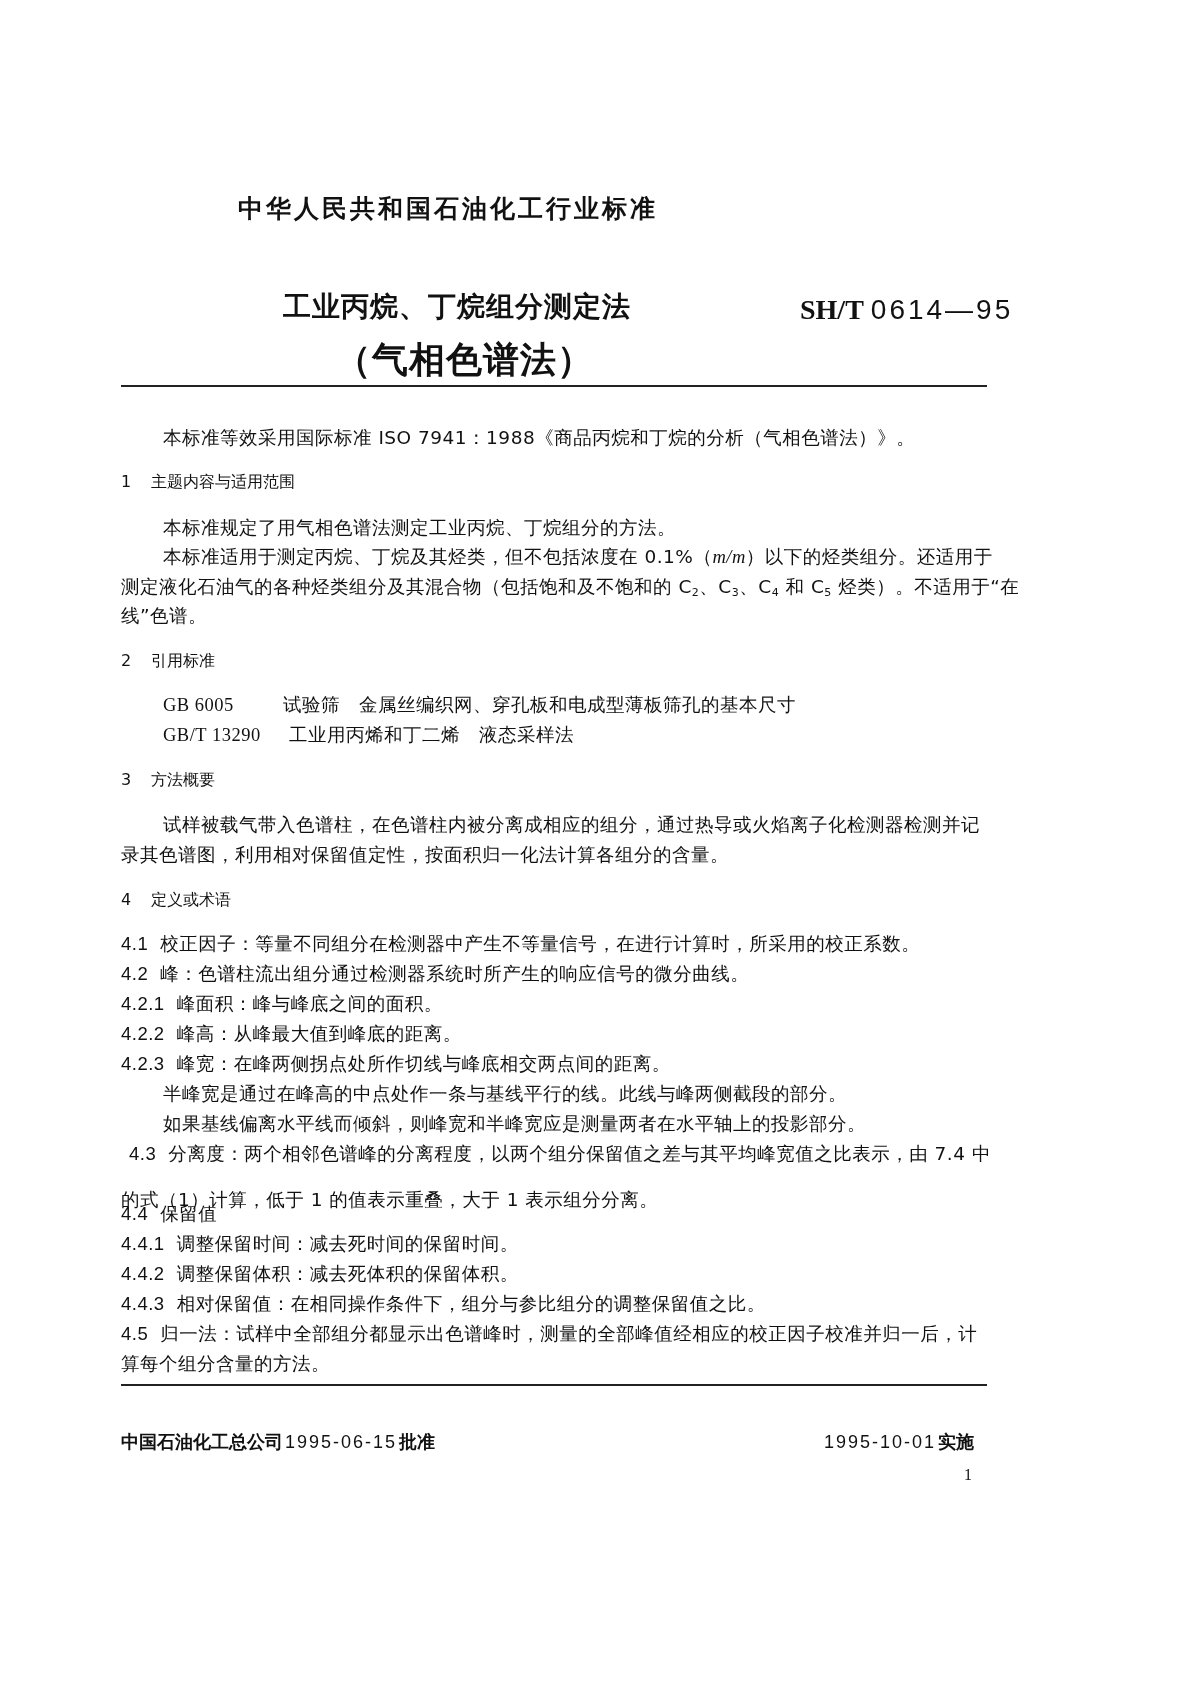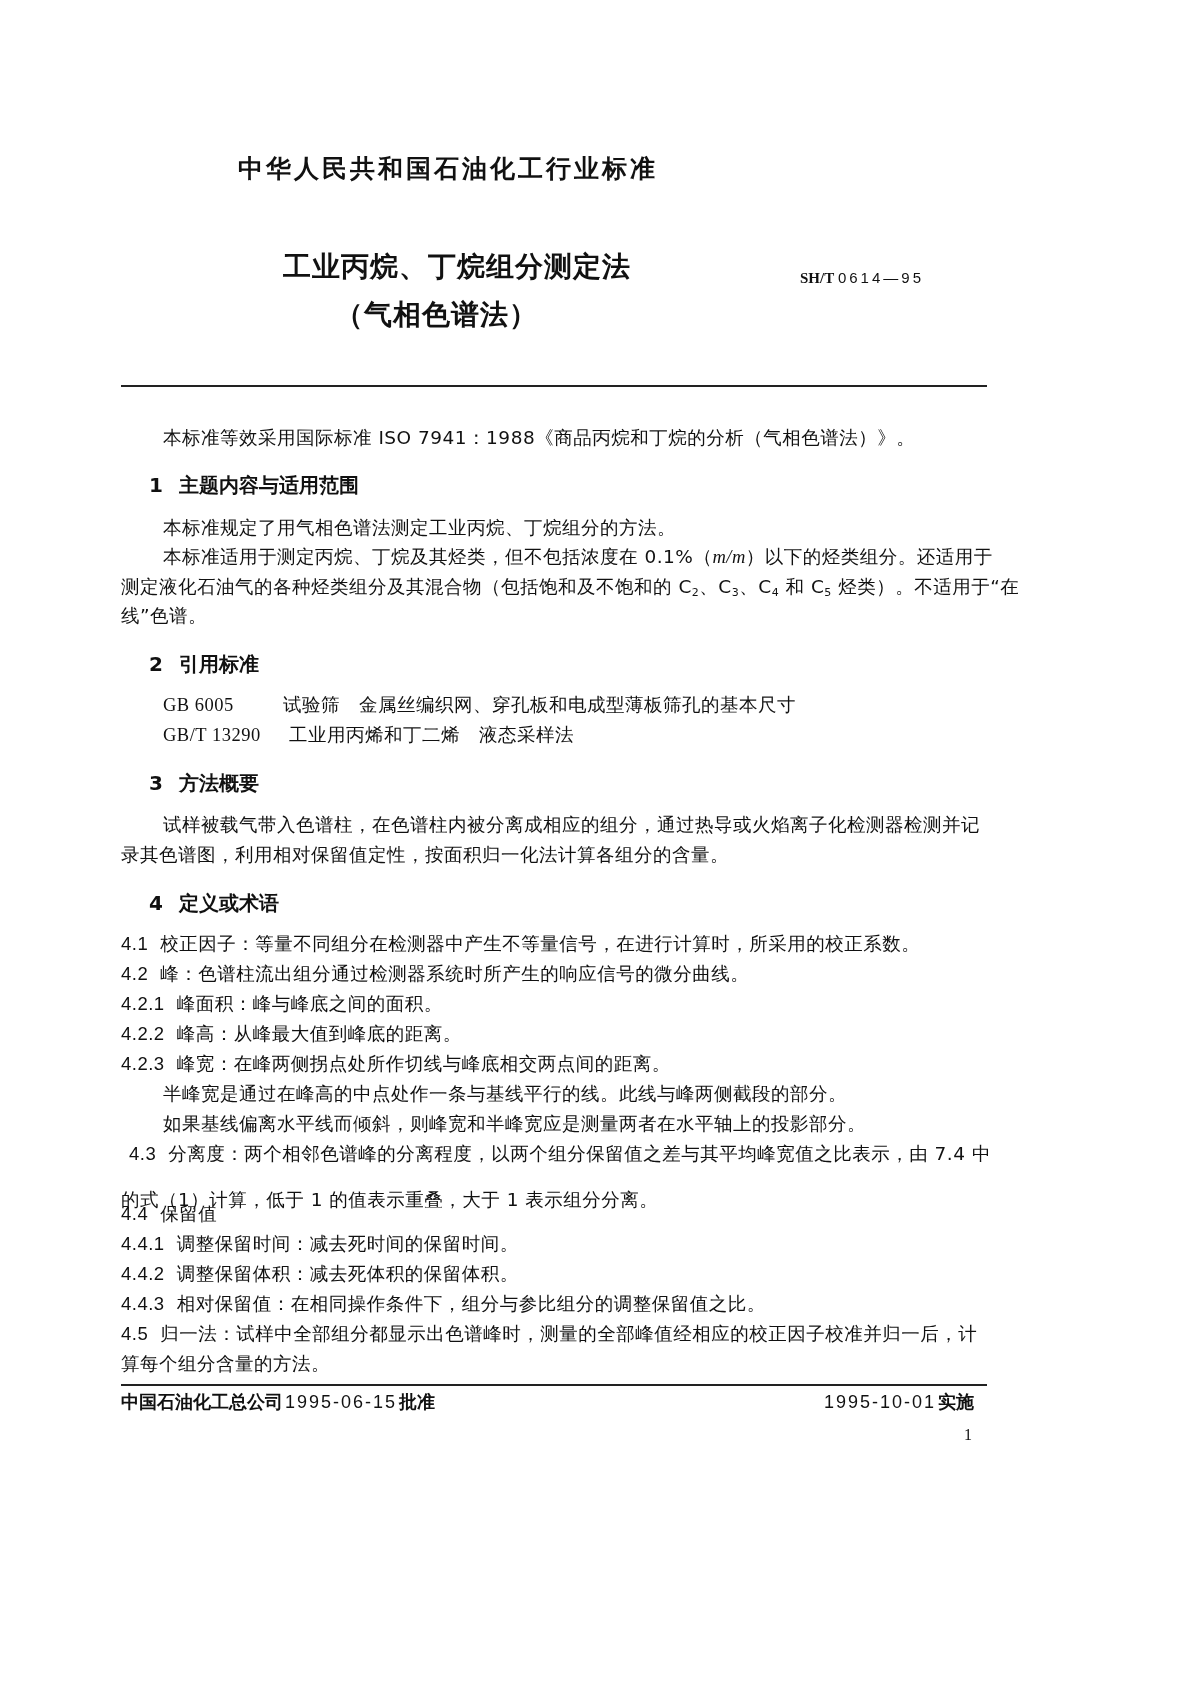--- a/index.html
+++ b/index.html
@@ -8,37 +8,37 @@
       background: #ffffff;
     }
     body {
       width: 1191px;
       height: 1684px;
       position: relative;
       overflow: hidden;
       color: #111111;
       font-family: "DejaVu Sans", "Liberation Sans", sans-serif;
     }
-    .abs { position: absolute; white-space: nowrap; }
+    .abs { position: absolute; white-space: nowrap; margin-top: 40px; }
 
     .org-header {
       left: 238px; top: 152px;
       font-size: 25px; font-weight: bold; letter-spacing: 3px;
     }
     .title-main {
       left: 283px; top: 248px;
       font-size: 28px; font-weight: bold; letter-spacing: 1px;
     }
     .title-sub {
       left: 335px; top: 296px;
-      font-size: 28px; font-weight: bold; letter-spacing: 1px;
+      font-size: 36px; font-weight: bold; letter-spacing: 1px;
     }
     .std-code {
-      left: 800px; top: 269px;
-      font-size: 15px;
+      left: 800px; top: 254px;
+      font-size: 28px;
       font-family: "Liberation Serif", serif;
     }
     .std-code .code-prefix { font-weight: bold; }
     .std-code .code-num {
       font-family: "Liberation Sans Narrow", "Liberation Sans", sans-serif;
       letter-spacing: 3px;
       font-weight: normal;
     }
 
     .rule {
@@ -50,24 +50,23 @@
     .p {
       position: absolute;
       font-size: 18.5px;
       line-height: 20px;
       white-space: nowrap;
       font-family: "DejaVu Sans", sans-serif;
       letter-spacing: 0.5px;
     }
     .h {
       position: absolute;
-      font-size: 20px;
-      font-weight: bold;
+      font-size: 16px;
+      font-weight: normal;
       white-space: nowrap;
-      margin-left: 28px;
     }
     .h .num { display: inline-block; width: 30px; }
     .clause-num {
       display: inline-block;
       font-family: "Liberation Sans", sans-serif;
       margin-right: 12px;
     }
     .sub { font-size: 11px; vertical-align: -3px; }
     .ital { font-style: italic; font-family: "Liberation Serif", serif; }
 

